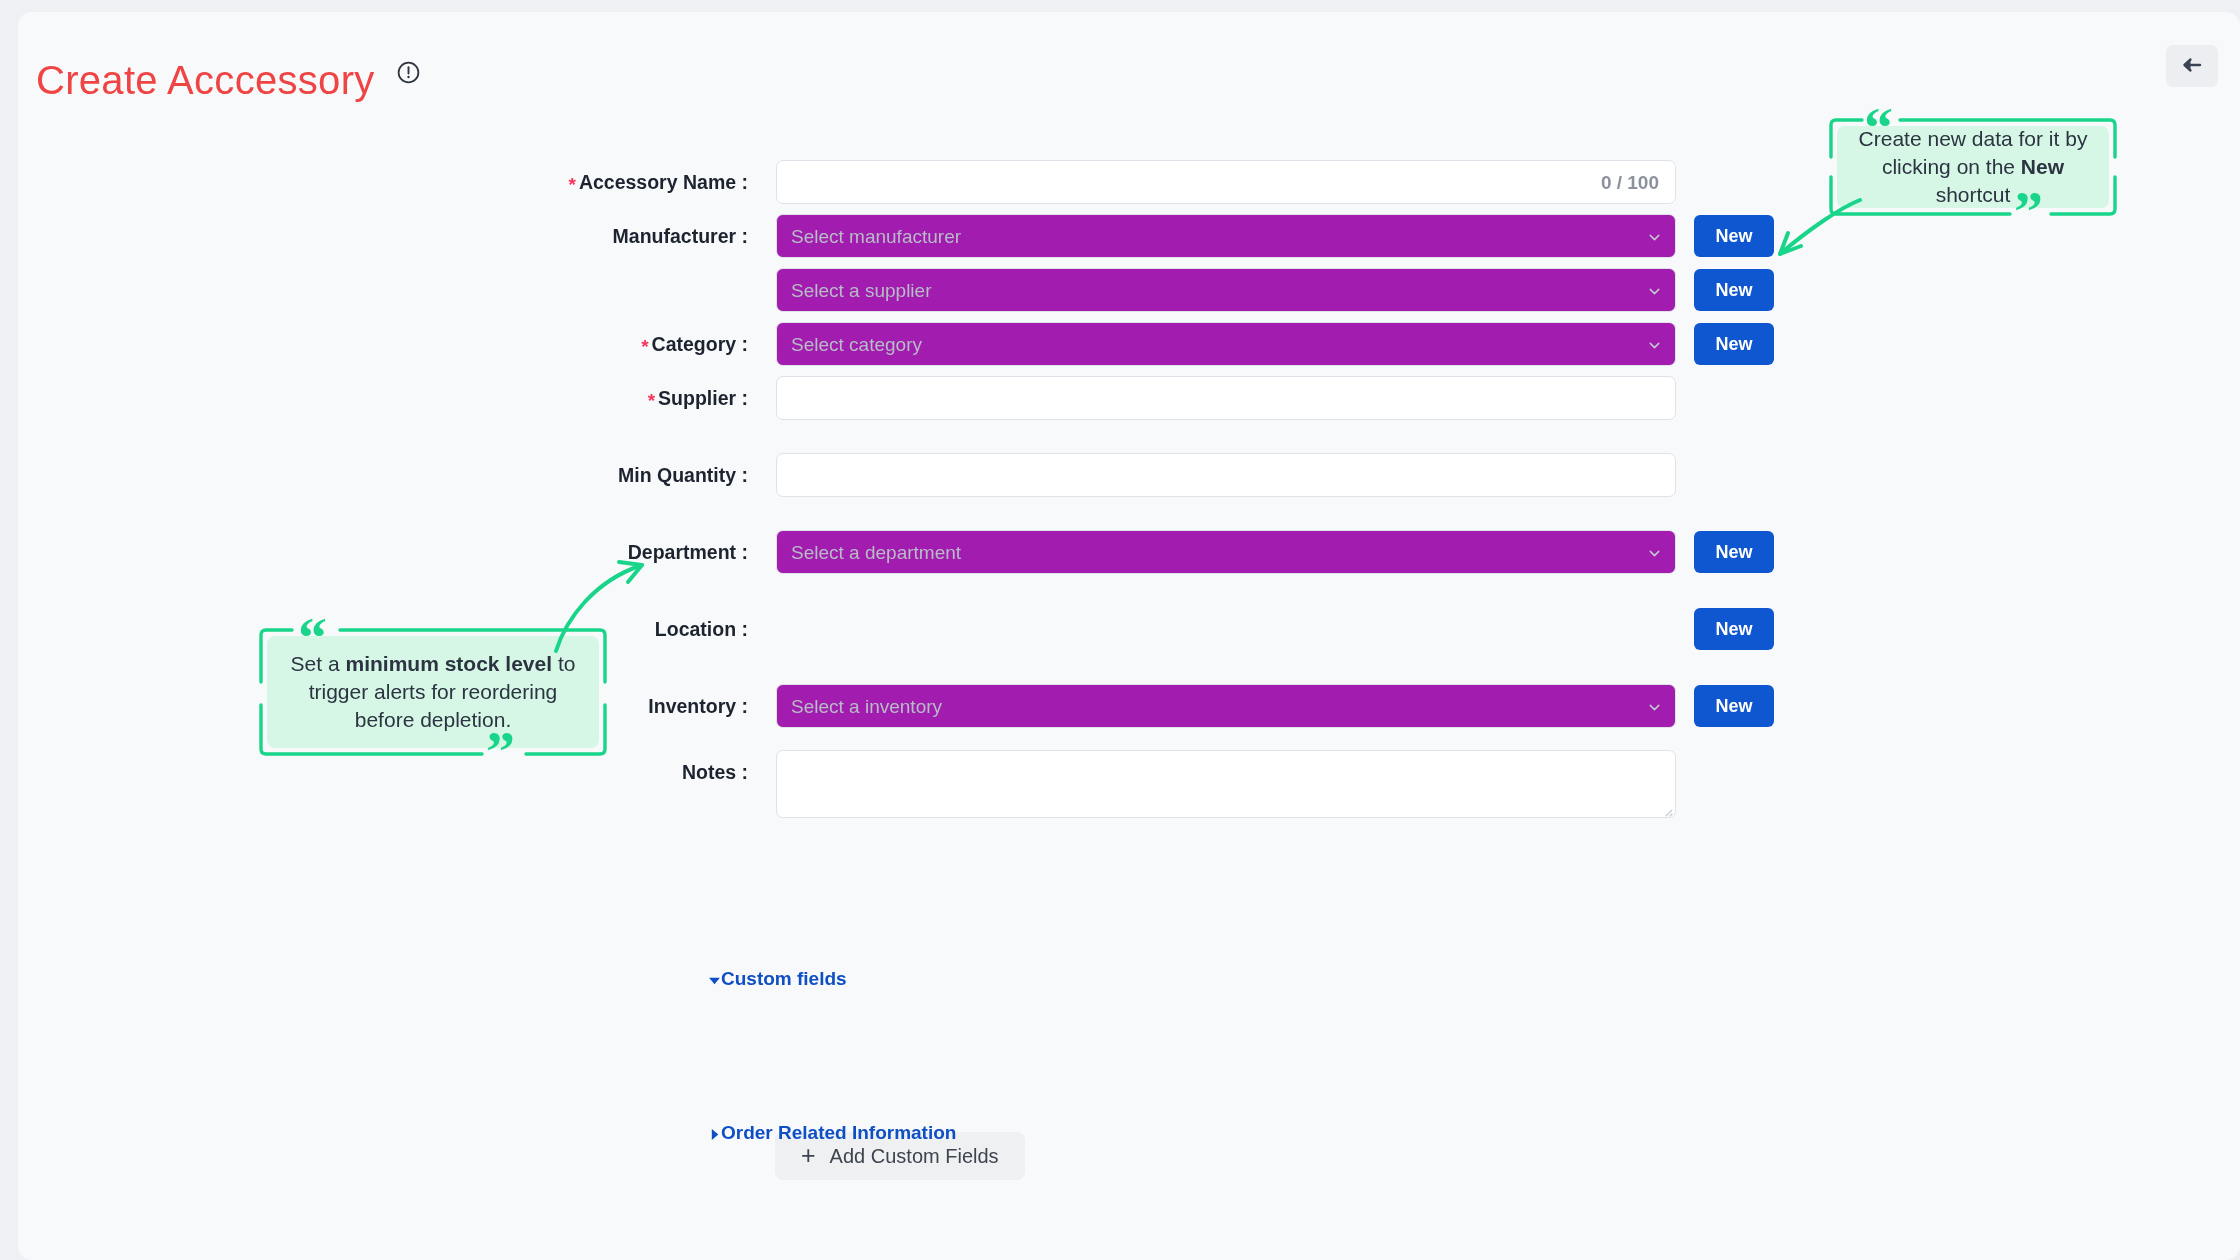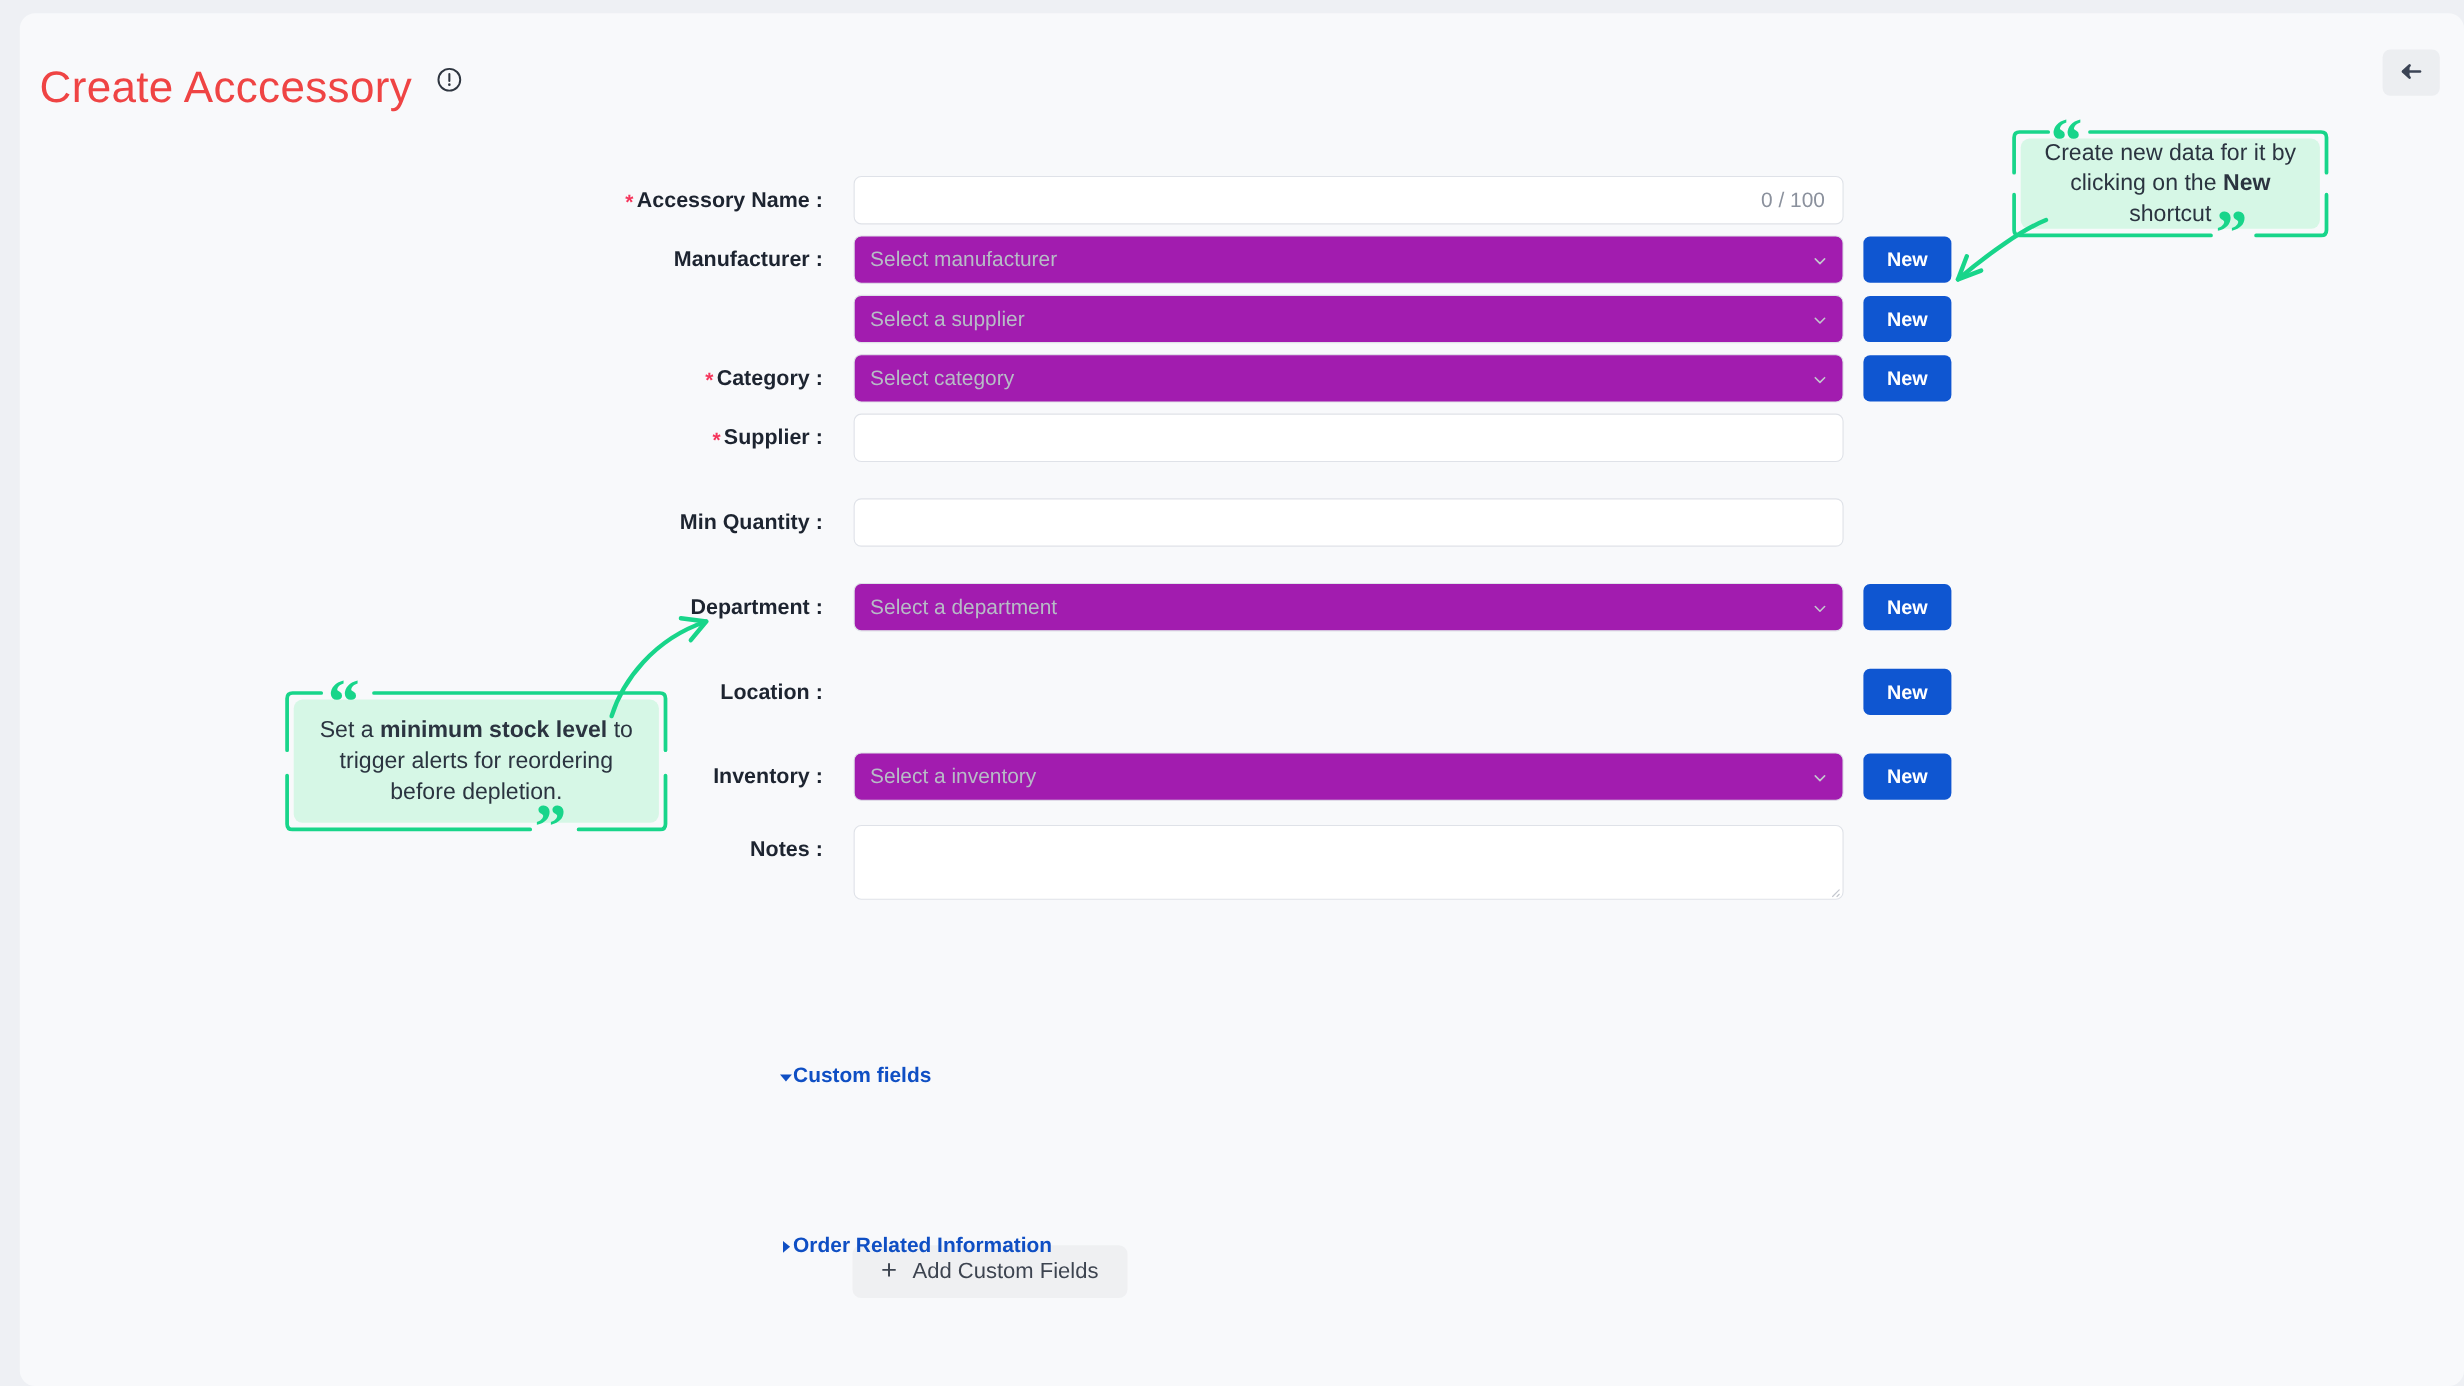--- a/index.html
+++ b/index.html
@@ -133,20 +133,21 @@
   }
 
   .counter {
     position: absolute;
     right: 16px;
     top: 0;
     line-height: 44px;
     font-size: 19px;
     color: #8b919d;
     white-space: nowrap;
+    font-weight: bold;
   }
 
   .chevron {
     position: absolute;
     right: 12px;
     top: 14px;
     width: 17px;
     height: 17px;
   }
 

